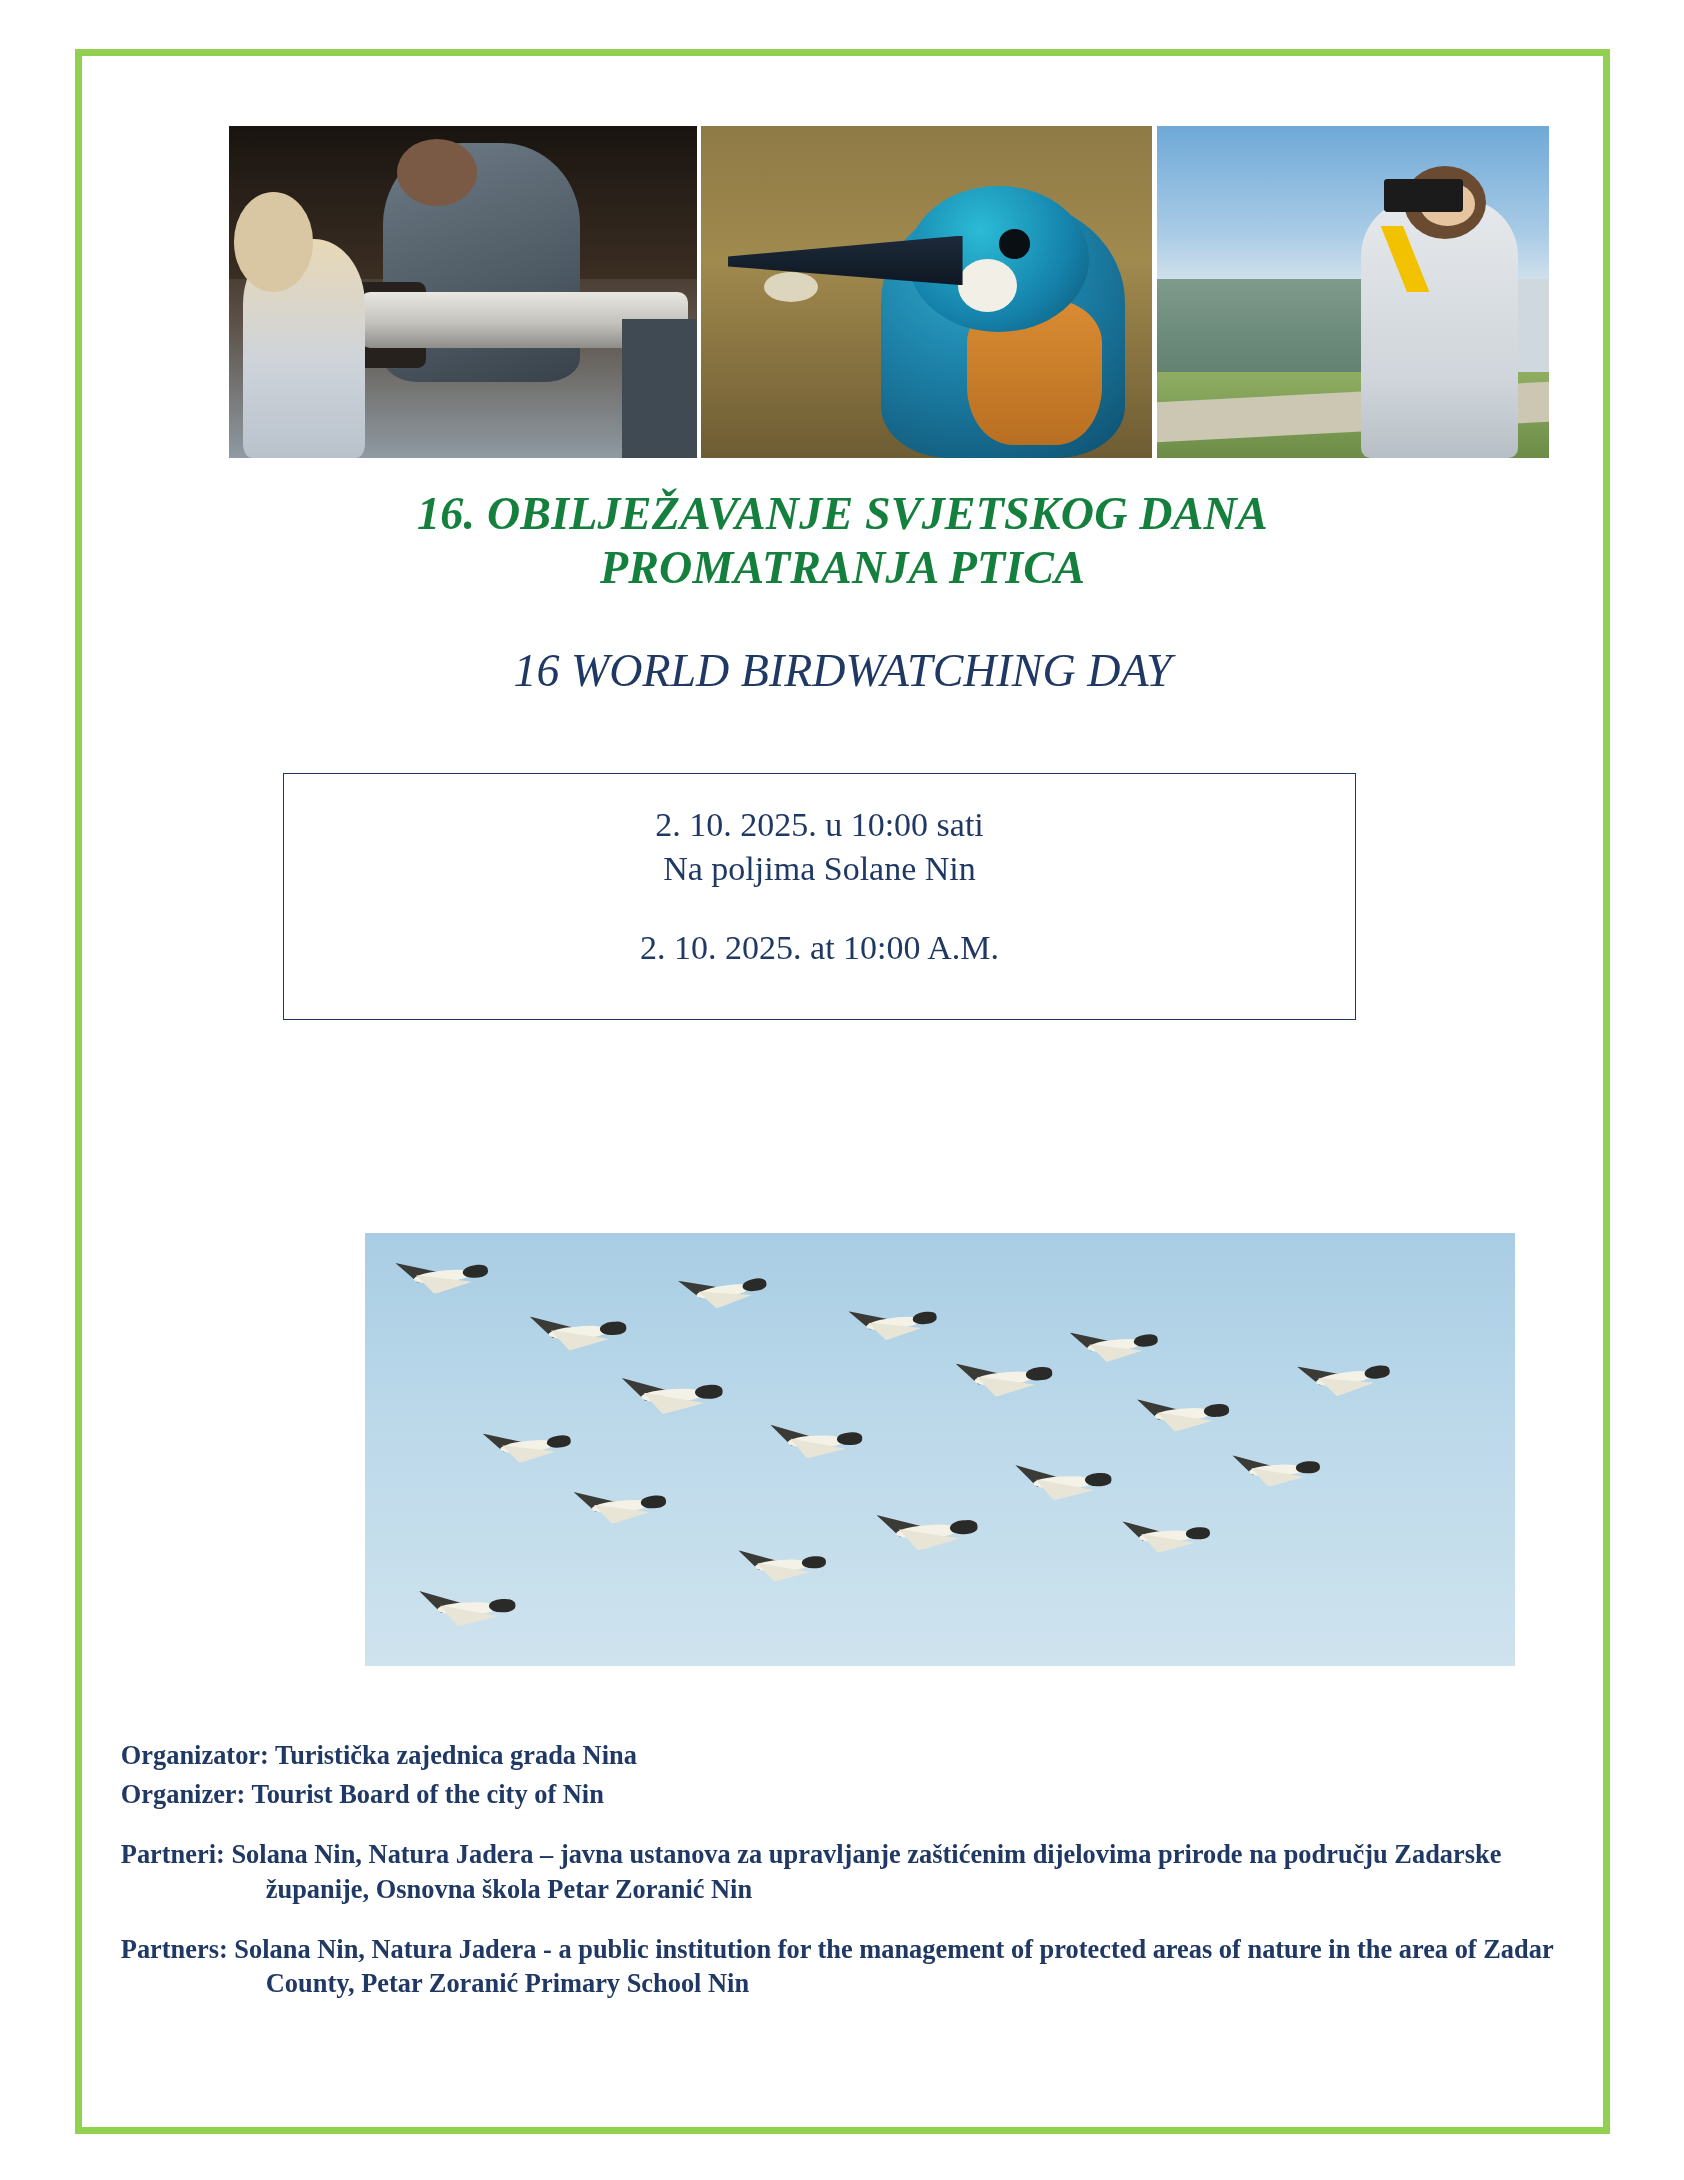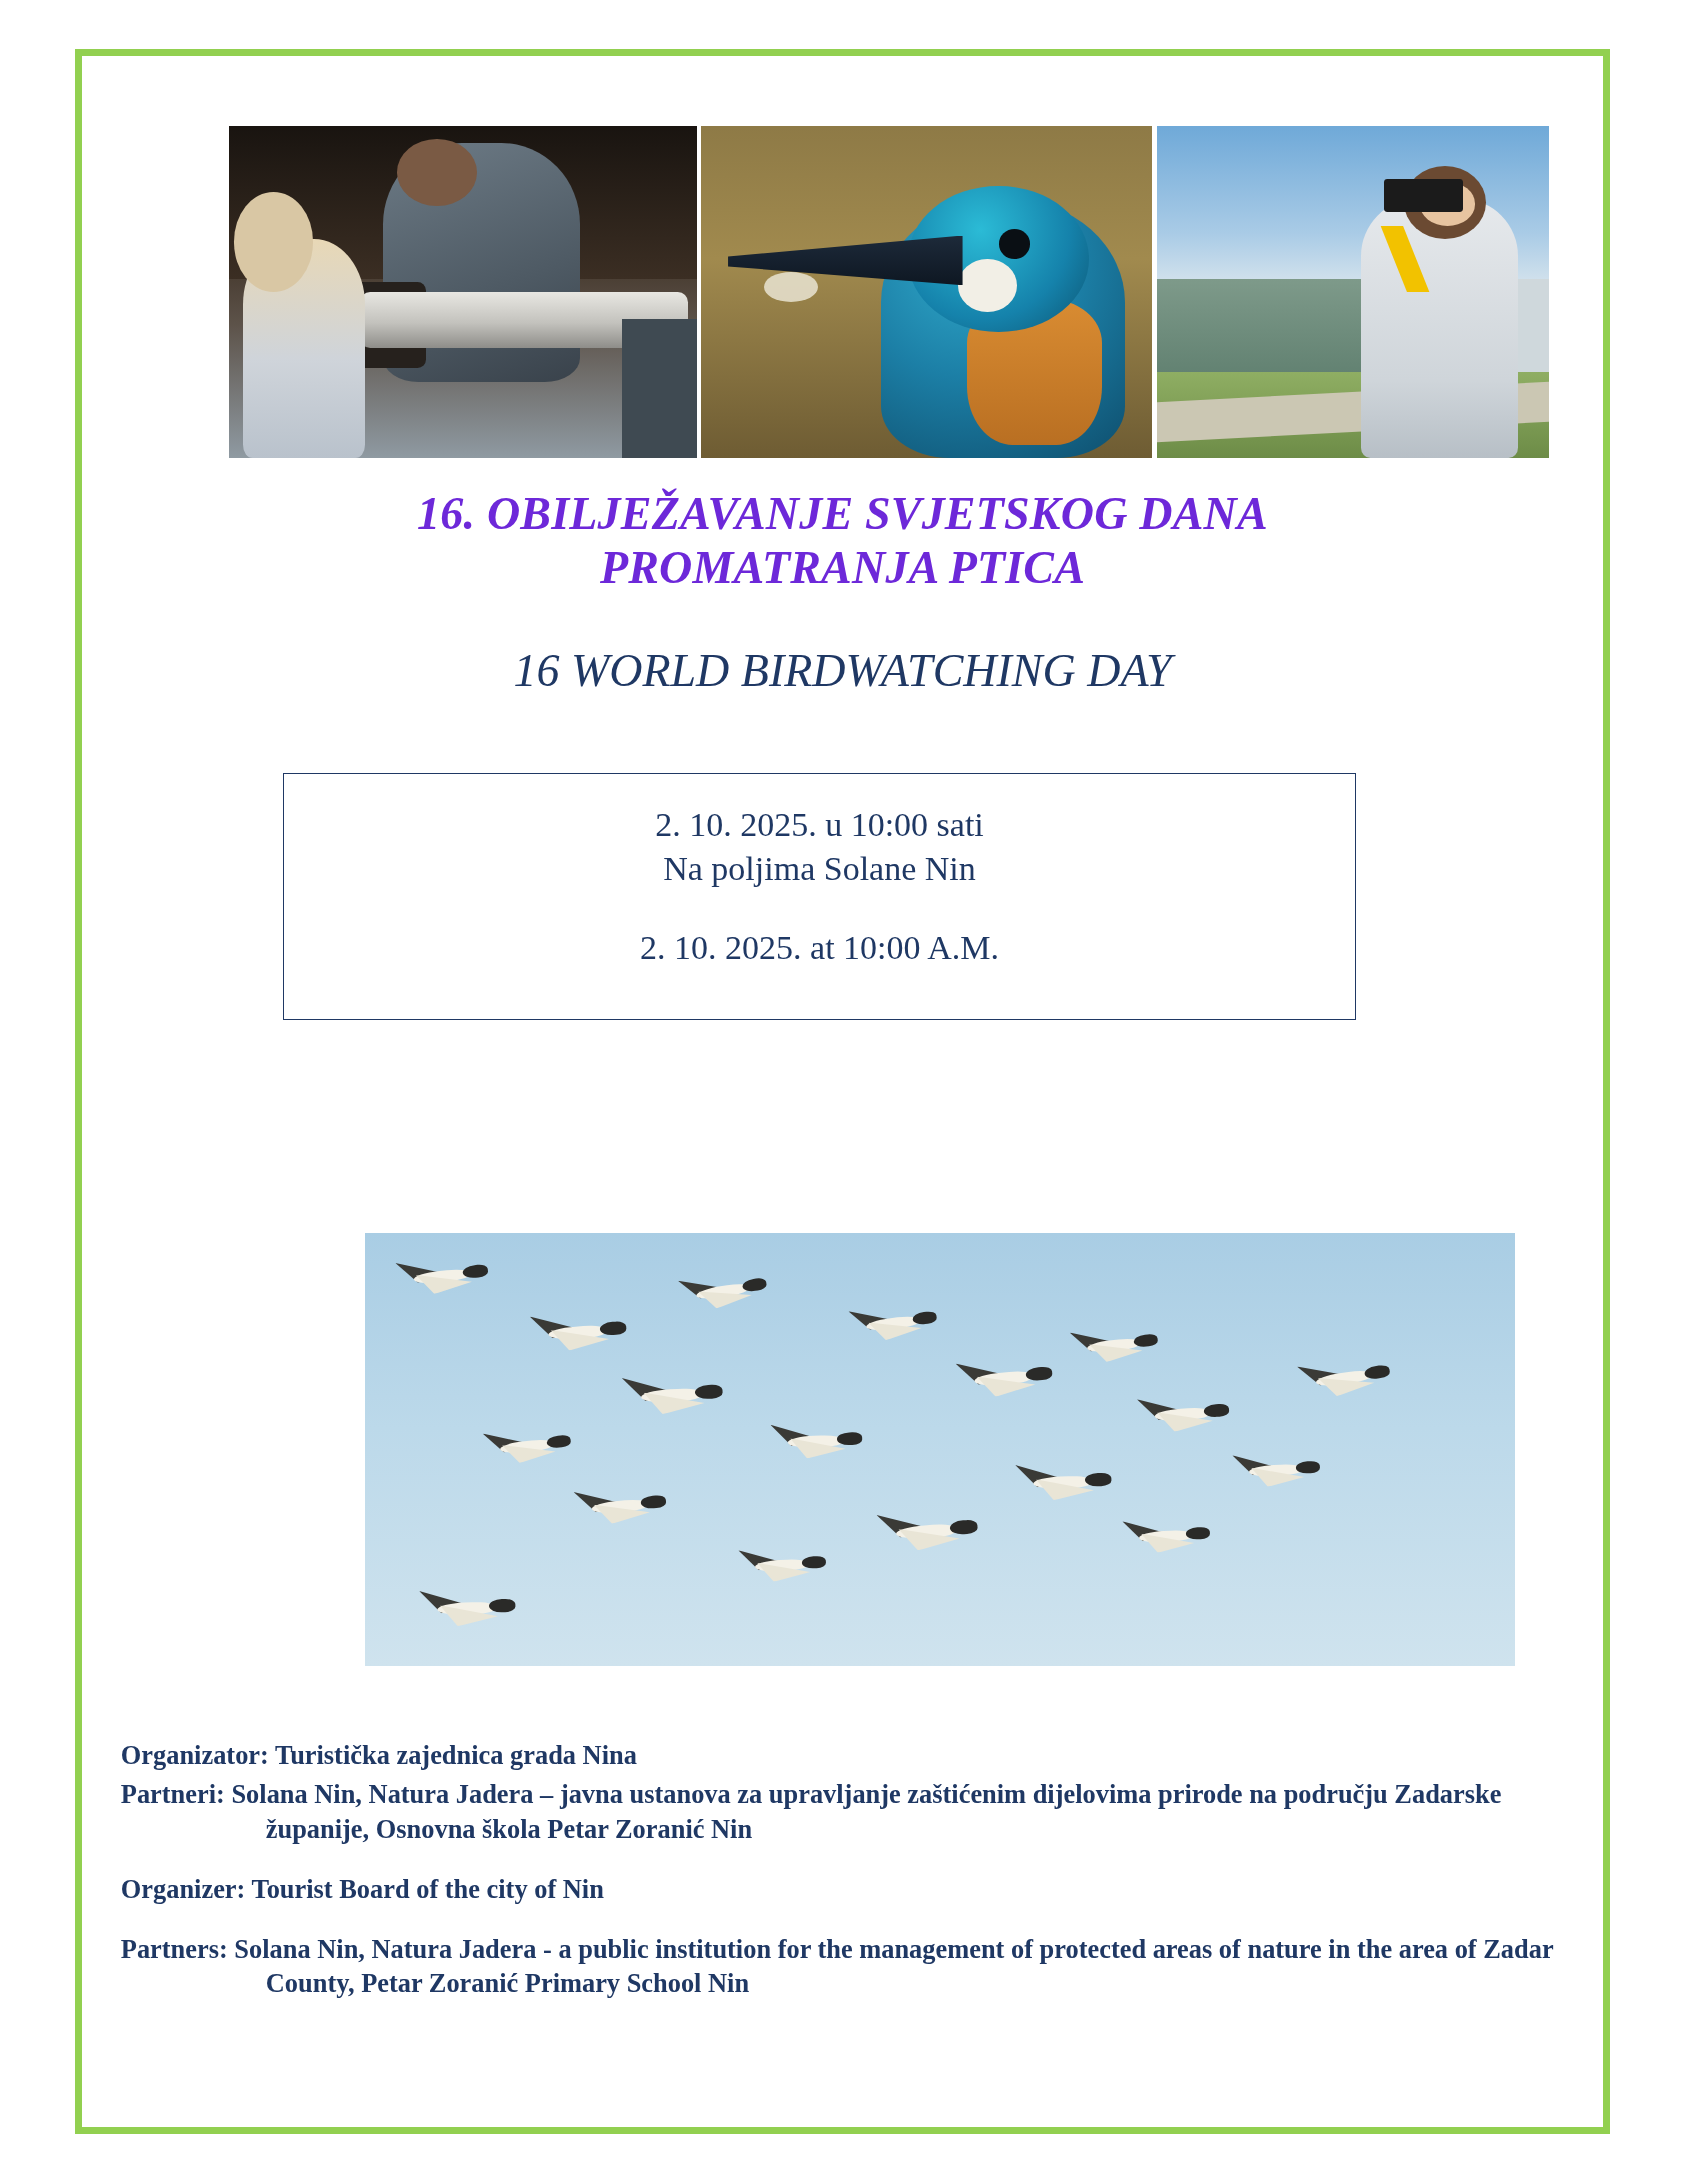--- a/index.html
+++ b/index.html
@@ -189,21 +189,21 @@
     left: 0;
     top: 419px;
     width: 1497px;
     text-align: center;
   }
   .title-hr {
     font-style: italic;
     font-weight: bold;
     font-size: 46px;
     line-height: 1.18;
-    color: #6d28d9;
+    color: #15803d;
     margin: 0;
     letter-spacing: 0.2px;
   }
   .title-en {
     font-style: italic;
     font-weight: normal;
     font-size: 46px;
     line-height: 1.18;
     color: #1f3864;
     margin: 48px 0 0 0;
@@ -461,20 +461,20 @@
       <div class="bird" style="left:750px; top:286px; transform:rotate(-3deg) scale(1.0);">
           <div class="wing-l"></div>
           <div class="body"></div>
           <div class="wing-r"></div>
           <div class="head"></div>
         </div>
     </div>
 
     <div class="credits">
       <p class="credit-para tight">Organizator: Turistička zajednica grada Nina</p>
+      <p class="credit-para">Organizer: Tourist Board of the city of Nin</p>
       <p class="credit-para hanging">Partneri: Solana Nin, Natura Jadera – javna ustanova za upravljanje zaštićenim dijelovima prirode na području Zadarske županije, Osnovna škola Petar Zoranić Nin</p>
-      <p class="credit-para">Organizer: Tourist Board of the city of Nin</p>
       <p class="credit-para hanging">Partners: Solana Nin, Natura Jadera - a public institution for the management of protected areas of nature in the area of Zadar County, Petar Zoranić Primary School Nin</p>
     </div>
 
   </div>
 </div>
 
 
 </body></html>

